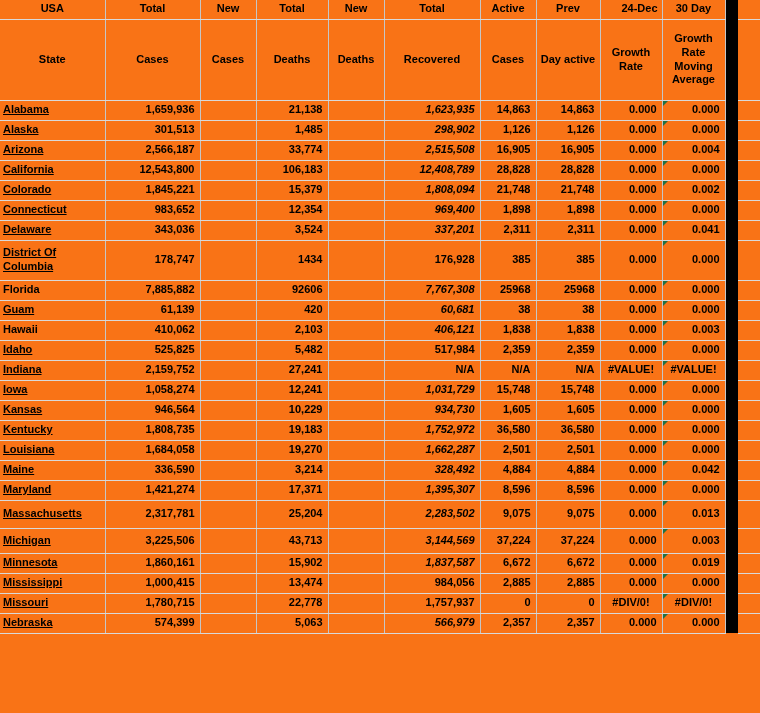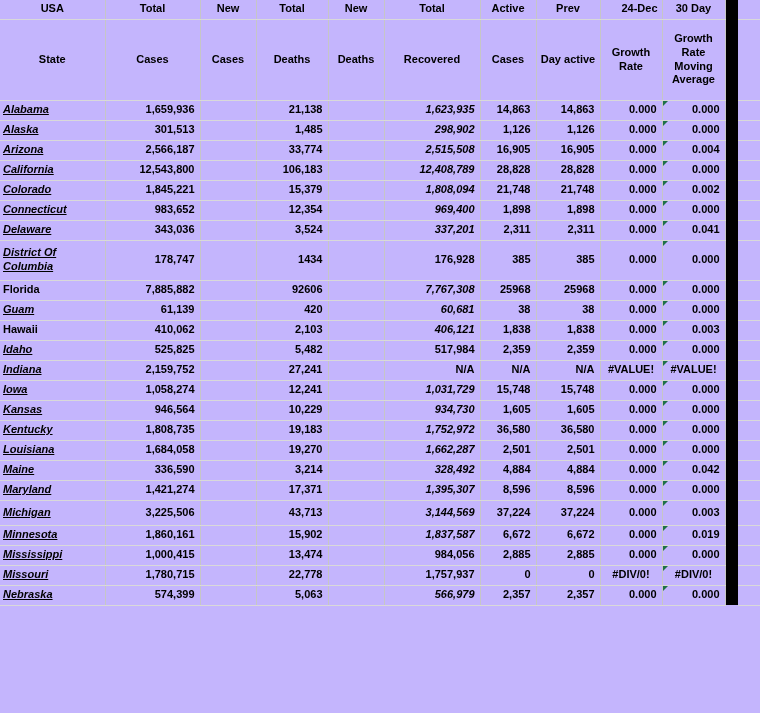--- a/index.html
+++ b/index.html
@@ -5,21 +5,21 @@
   :root{
     --grid-v:#c6c6c6;
     --grid-h:#d9d9d9;
     --err-green:#1E7145;
     --bar:#000000;
     --txt:#000000;
   }
   *{box-sizing:border-box;}
   html,body{margin:0;padding:0;background:#ffffff;}
   body{width:760px;height:713px;overflow:hidden;}
-  .sheet{width:760px;height:713px;overflow:hidden;background:#c4b5fd;}
+  .sheet{width:760px;height:713px;overflow:hidden;background:#f97316;}
   table{
     border-collapse:collapse;
     table-layout:fixed;
     width:760px;
     font-family:"Liberation Sans","DejaVu Sans",sans-serif;
     font-size:11px;
     font-weight:bold;
     color:var(--txt);
   }
   td,th{
@@ -31,21 +31,21 @@
     line-height:1.25;
   }
   thead th{text-align:center;font-weight:bold;padding:0 3px;}
   tr.hrow-top{height:19px;}
   tr.hrow-bot{height:81px;}
   tbody tr{height:20px;}
   tr.row-xl{height:40px;}
   tr.row-lg{height:28px;}
   tr.row-md{height:25px;}
   .state{text-align:left;padding-left:3px;white-space:normal;}
-  .u{text-decoration:underline;font-style:italic;}
+  .u{text-decoration:underline;}
   .num{text-align:right;white-space:nowrap;}
   .err{text-align:center;white-space:nowrap;padding-right:2px;}
   .it{font-style:italic;}
   .hdr-date{text-align:right;padding-right:4px;}
   .rel{position:relative;}
   .tri{
     position:absolute;top:0;left:0;
     width:0;height:0;
     border-top:5px solid var(--err-green);
     border-right:5px solid transparent;
@@ -362,20 +362,34 @@
           <td class="num">17,371</td>
           <td class="num"></td>
           <td class="num it">1,395,307</td>
           <td class="num">8,596</td>
           <td class="num">8,596</td>
           <td class="num">0.000</td>
           <td class="num rel">0.000<span class="tri"></span></td>
           <td class="blackbar"></td>
           <td class="tail"></td>
         </tr>
+        <tr class="row-lg">
+          <td class="state"><span class="u">Massachusetts</span></td>
+          <td class="num">2,317,781</td>
+          <td class="num"></td>
+          <td class="num">25,204</td>
+          <td class="num"></td>
+          <td class="num it">2,283,502</td>
+          <td class="num">9,075</td>
+          <td class="num">9,075</td>
+          <td class="num">0.000</td>
+          <td class="num rel">0.013<span class="tri"></span></td>
+          <td class="blackbar"></td>
+          <td class="tail"></td>
+        </tr>
         <tr class="row-md">
           <td class="state"><span class="u">Michigan</span></td>
           <td class="num">3,225,506</td>
           <td class="num"></td>
           <td class="num">43,713</td>
           <td class="num"></td>
           <td class="num it">3,144,569</td>
           <td class="num">37,224</td>
           <td class="num">37,224</td>
           <td class="num">0.000</td>

